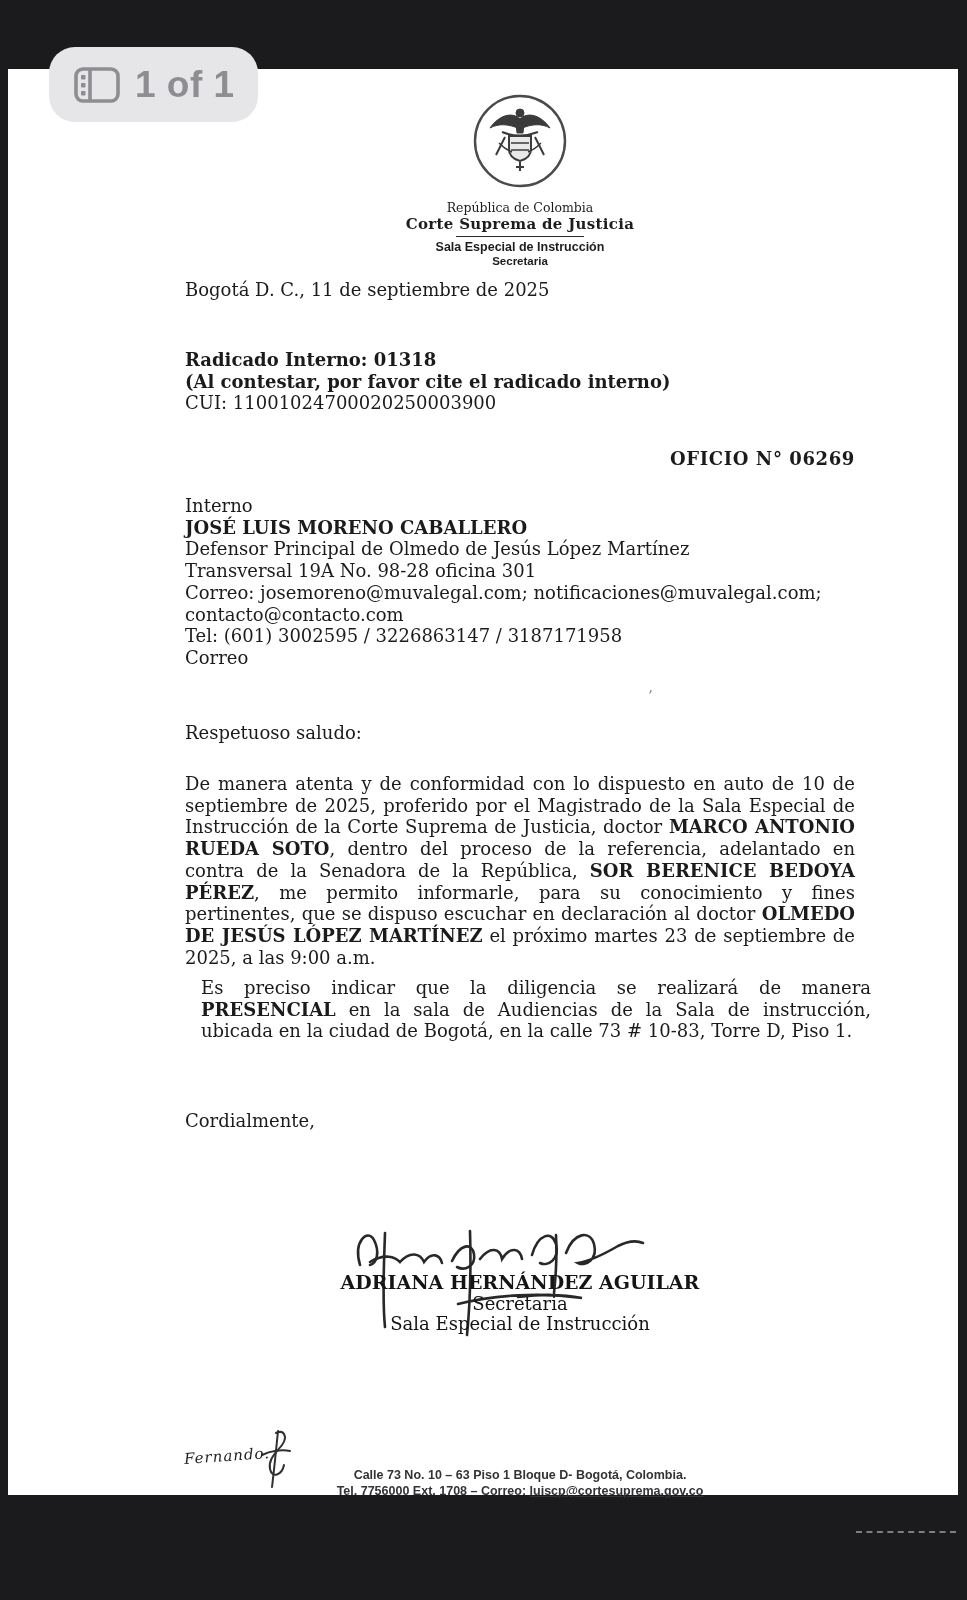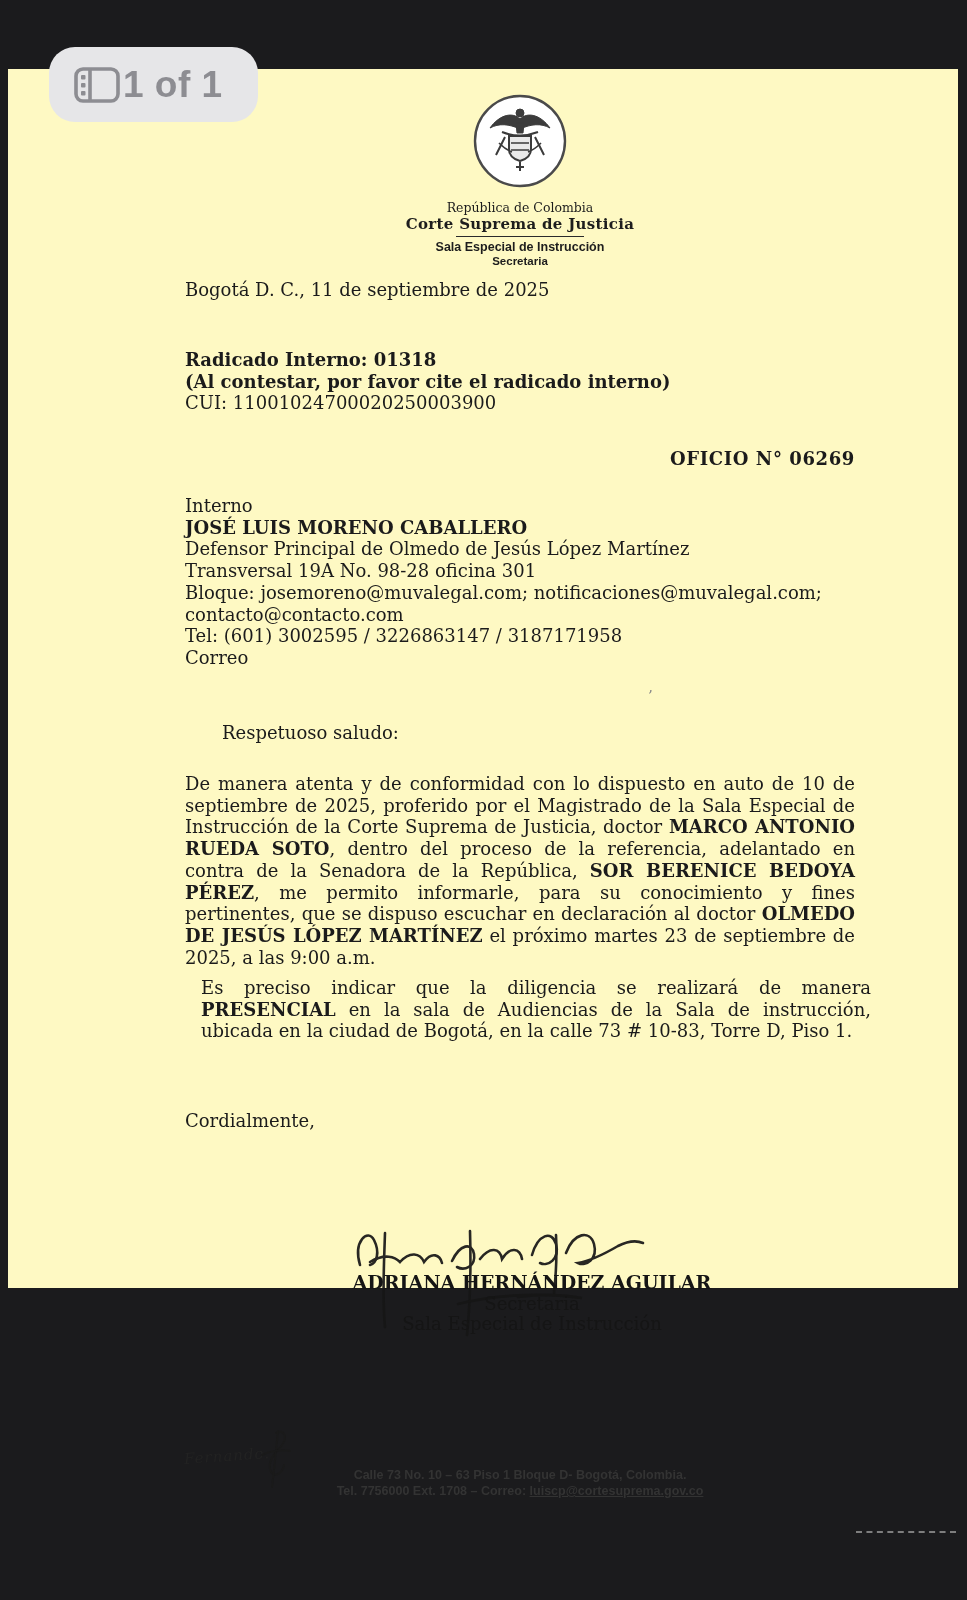--- a/index.html
+++ b/index.html
@@ -1,38 +1,38 @@
 <!DOCTYPE html>
 <html><head>
 <meta charset="utf-8">
 <style>
   html,body{margin:0;padding:0;background:#101012;}
   .stage{position:relative;width:967px;height:1600px;background:#1b1b1d;overflow:hidden;
          font-family:"DejaVu Serif",serif;}
   .abs{position:absolute;}
-  .page{position:absolute;left:8px;top:69px;width:950px;height:1219px;background:#fef9c3;}
+  .page{position:absolute;left:8px;top:69px;width:950px;height:1426px;background:#ffffff;}
   
   .pill{position:absolute;left:49px;top:47px;width:209px;height:75px;background:#e6e6e8;
-        border-radius:26px;display:flex;align-items:center;gap:2px;padding-left:24px;
+        border-radius:26px;display:flex;align-items:center;gap:14px;padding-left:24px;
         box-sizing:border-box;cursor:pointer;}
   .pill-label{font-family:"Liberation Sans",sans-serif;font-weight:bold;font-size:37px;
         color:#8d8d92;letter-spacing:0.5px;}
   
   .lh-center{left:177px;width:670px;text-align:center;color:#1d1d1d;}
   .lh-country{top:131px;font-size:12.5px;}
   .lh-court{top:146px;font-size:15px;font-weight:bold;letter-spacing:0.3px;}
   .lh-divider{left:448px;top:167px;width:128px;border-top:1.6px solid #2a2a2a;}
   .lh-sala{top:171px;font-size:12.5px;font-weight:bold;font-family:"Liberation Sans",sans-serif;}
   .lh-secretaria{top:186px;font-size:11.5px;font-weight:bold;font-family:"Liberation Sans",sans-serif;}
   
   .t{left:177px;width:670px;font-size:18px;line-height:21.7px;color:#1b1b1b;}
   .b{font-weight:bold;}
   .just{text-align:justify;}
   .right{text-align:right;}
-  .name-line{left:189px;width:670px;text-align:center;color:#151515;}
+  .name-line{left:177px;width:670px;text-align:center;color:#151515;}
   
   .foot{left:177px;width:670px;text-align:center;font-family:"Liberation Sans",sans-serif;
         font-weight:bold;font-size:12.5px;color:#333;line-height:16px;}
   .foot a,.foot .em{text-decoration:underline;color:#333;cursor:pointer;}
   .fernando{left:176px;top:1378px;font-size:15px;font-style:italic;color:#222;
         transform:rotate(-4deg);letter-spacing:1px;}
   .dashes{left:848px;top:1462px;width:100px;border-top:2px dashed #a8a8a8;opacity:.7;}
   .artifact{left:640px;top:618px;font-size:15px;color:#8a8a8a;}
   svg{display:block;}
 </style>
@@ -71,27 +71,27 @@
       <div>CUI: 11001024700020250003900</div>
     </div>
 
     <div class="abs t right b" style="top:379px;letter-spacing:0.6px;">OFICIO N° 06269</div>
 
     <div class="abs t" style="top:426px;">
       <div>Interno</div>
       <div class="b">JOSÉ LUIS MORENO CABALLERO</div>
       <div>Defensor Principal de Olmedo de Jesús López Martínez</div>
       <div>Transversal 19A No. 98-28 oficina 301</div>
-      <div>Bloque: josemoreno@muvalegal.com; notificaciones@muvalegal.com;</div>
+      <div>Correo: josemoreno@muvalegal.com; notificaciones@muvalegal.com;</div>
       <div>contacto@contacto.com</div>
       <div>Tel: (601) 3002595 / 3226863147 / 3187171958</div>
       <div>Correo</div>
     </div>
 
-    <div class="abs t" style="top:653px;margin-left:37px;">Respetuoso saludo:</div>
+    <div class="abs t" style="top:653px;">Respetuoso saludo:</div>
 
     <div class="abs artifact">’</div>
 
     <p class="abs t just" style="top:704px;margin:0;"><span>De manera atenta y de conformidad con lo dispuesto en auto de 10 de septiembre de 2025, proferido por el Magistrado de la Sala Especial de Instrucción de la Corte Suprema de Justicia, doctor </span><span class="b">MARCO ANTONIO RUEDA SOTO</span><span>, dentro del proceso de la referencia, adelantado en contra de la Senadora de la República, </span><span class="b">SOR BERENICE BEDOYA PÉREZ</span><span>, me permito informarle, para su conocimiento y fines pertinentes, que se dispuso escuchar en declaración al doctor </span><span class="b">OLMEDO DE JESÚS LÓPEZ MARTÍNEZ</span><span> el próximo martes 23 de septiembre de 2025, a las 9:00 a.m.</span></p>
 
     <p class="abs t just" style="top:892px;margin:16px;"><span>Es preciso indicar que la diligencia se realizará de manera </span><span class="b">PRESENCIAL</span><span> en la sala de Audiencias de la Sala de instrucción, ubicada en la ciudad de Bogotá, en la calle 73 # 10-83, Torre D, Piso 1.</span></p>
 
     <div class="abs t" style="top:1041px;">Cordialmente,</div>
 
     <svg class="abs" style="left:332px;top:1156px;" width="330" height="115" viewBox="0 0 330 115">

